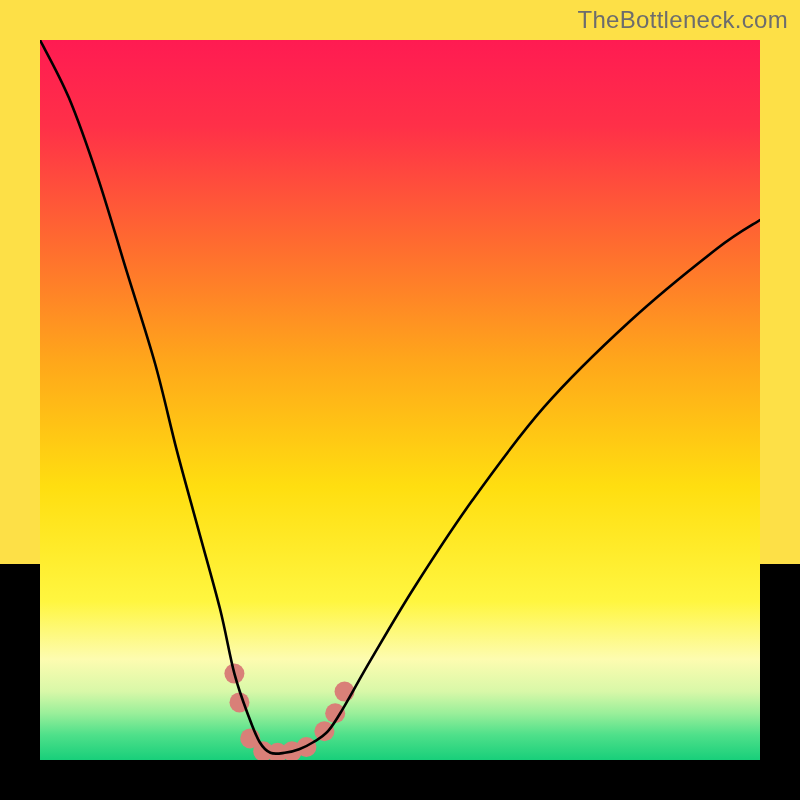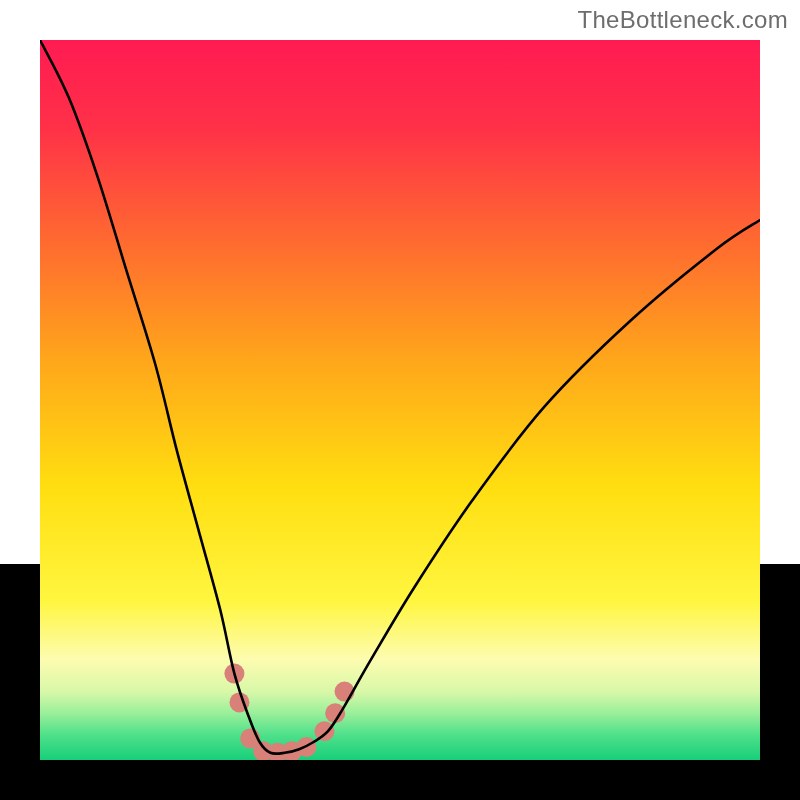--- a/index.html
+++ b/index.html
@@ -9,21 +9,21 @@
     height: 800px;
     background: #000;
     overflow: hidden;
   }
   .frame {
     position: absolute;
     left: 0;
     top: 0;
     width: 800px;
     height: 564px;
-    background: #ffffff;
+    background: #fde047;
   }
   .plot-area {
     position: absolute;
     left: 40px;
     top: 40px;
     width: 720px;
     height: 720px;
     overflow: hidden;
   }
   .gradient {

